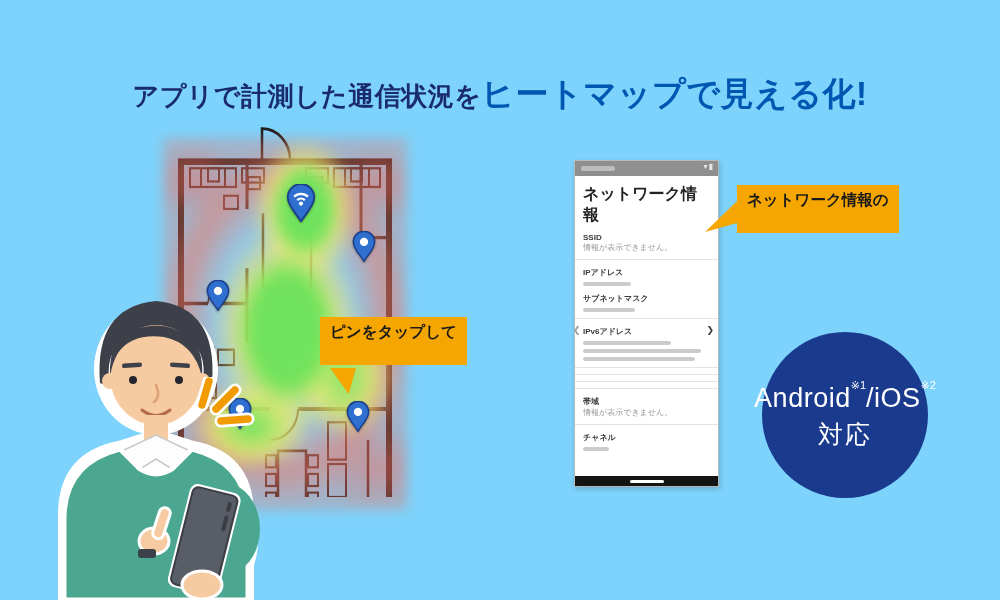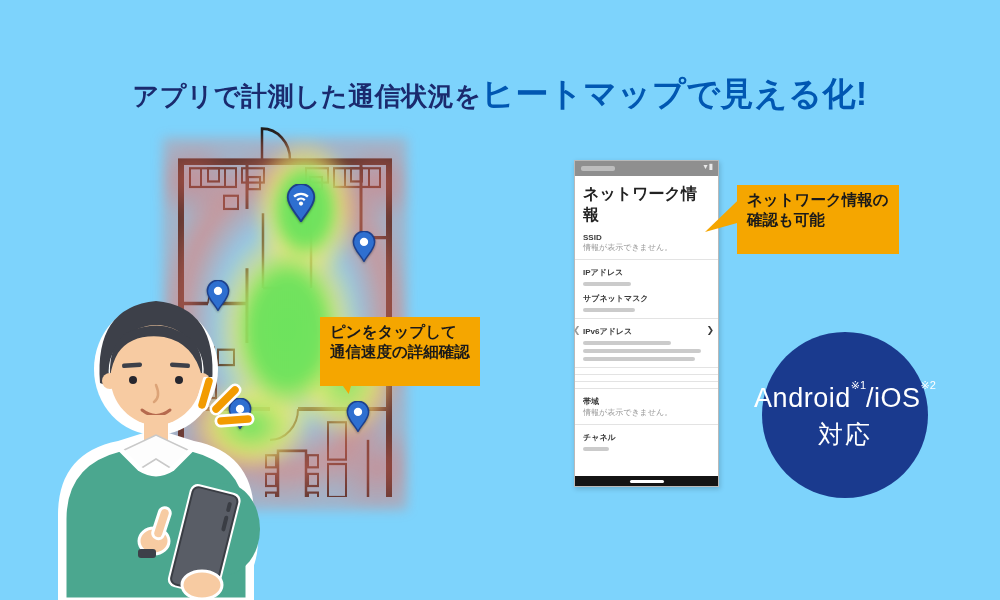--- a/index.html
+++ b/index.html
@@ -214,21 +214,20 @@
   <svg class="burst" viewBox="0 0 64 60">
     <g stroke-linecap="round" fill="none">
       <path d="M16,4 L9,28 M42,13 L23,32 M55,42 L28,44" stroke="#fff" stroke-width="13"></path>
       <path d="M16,4 L9,28 M42,13 L23,32 M55,42 L28,44" stroke="#f29b00" stroke-width="7.5"></path>
     </g>
   </svg>
 
   <div class="tail tail-pin"></div>
   <div class="callout callout-pin">
     <div>ピンをタップして</div>
-    <div>通信速度の詳細確認</div>
   </div>
 
   <div class="phone">
     <div class="statusbar">
       <div class="sb-mask"></div>
       <div class="sb-icons"><span>▾</span><span>▮</span></div>
     </div>
     <div class="pcontent">
       <div class="ptitle">ネットワーク情報</div>
       <div>
@@ -270,21 +269,20 @@
         </div>
     </div>
     <div class="navbar">
       <div class="nav-pill"></div>
     </div>
   </div>
 
   <div class="tail tail-net"></div>
   <div class="callout callout-net">
     <div>ネットワーク情報の</div>
-    <div>確認も可能</div>
   </div>
 
   <div class="badge">
     <div class="b1">
       <span>Android</span><sup>※1</sup><span>/iOS</span><sup>※2</sup>
     </div>
     <div class="b2">対応</div>
   </div>
 
 

